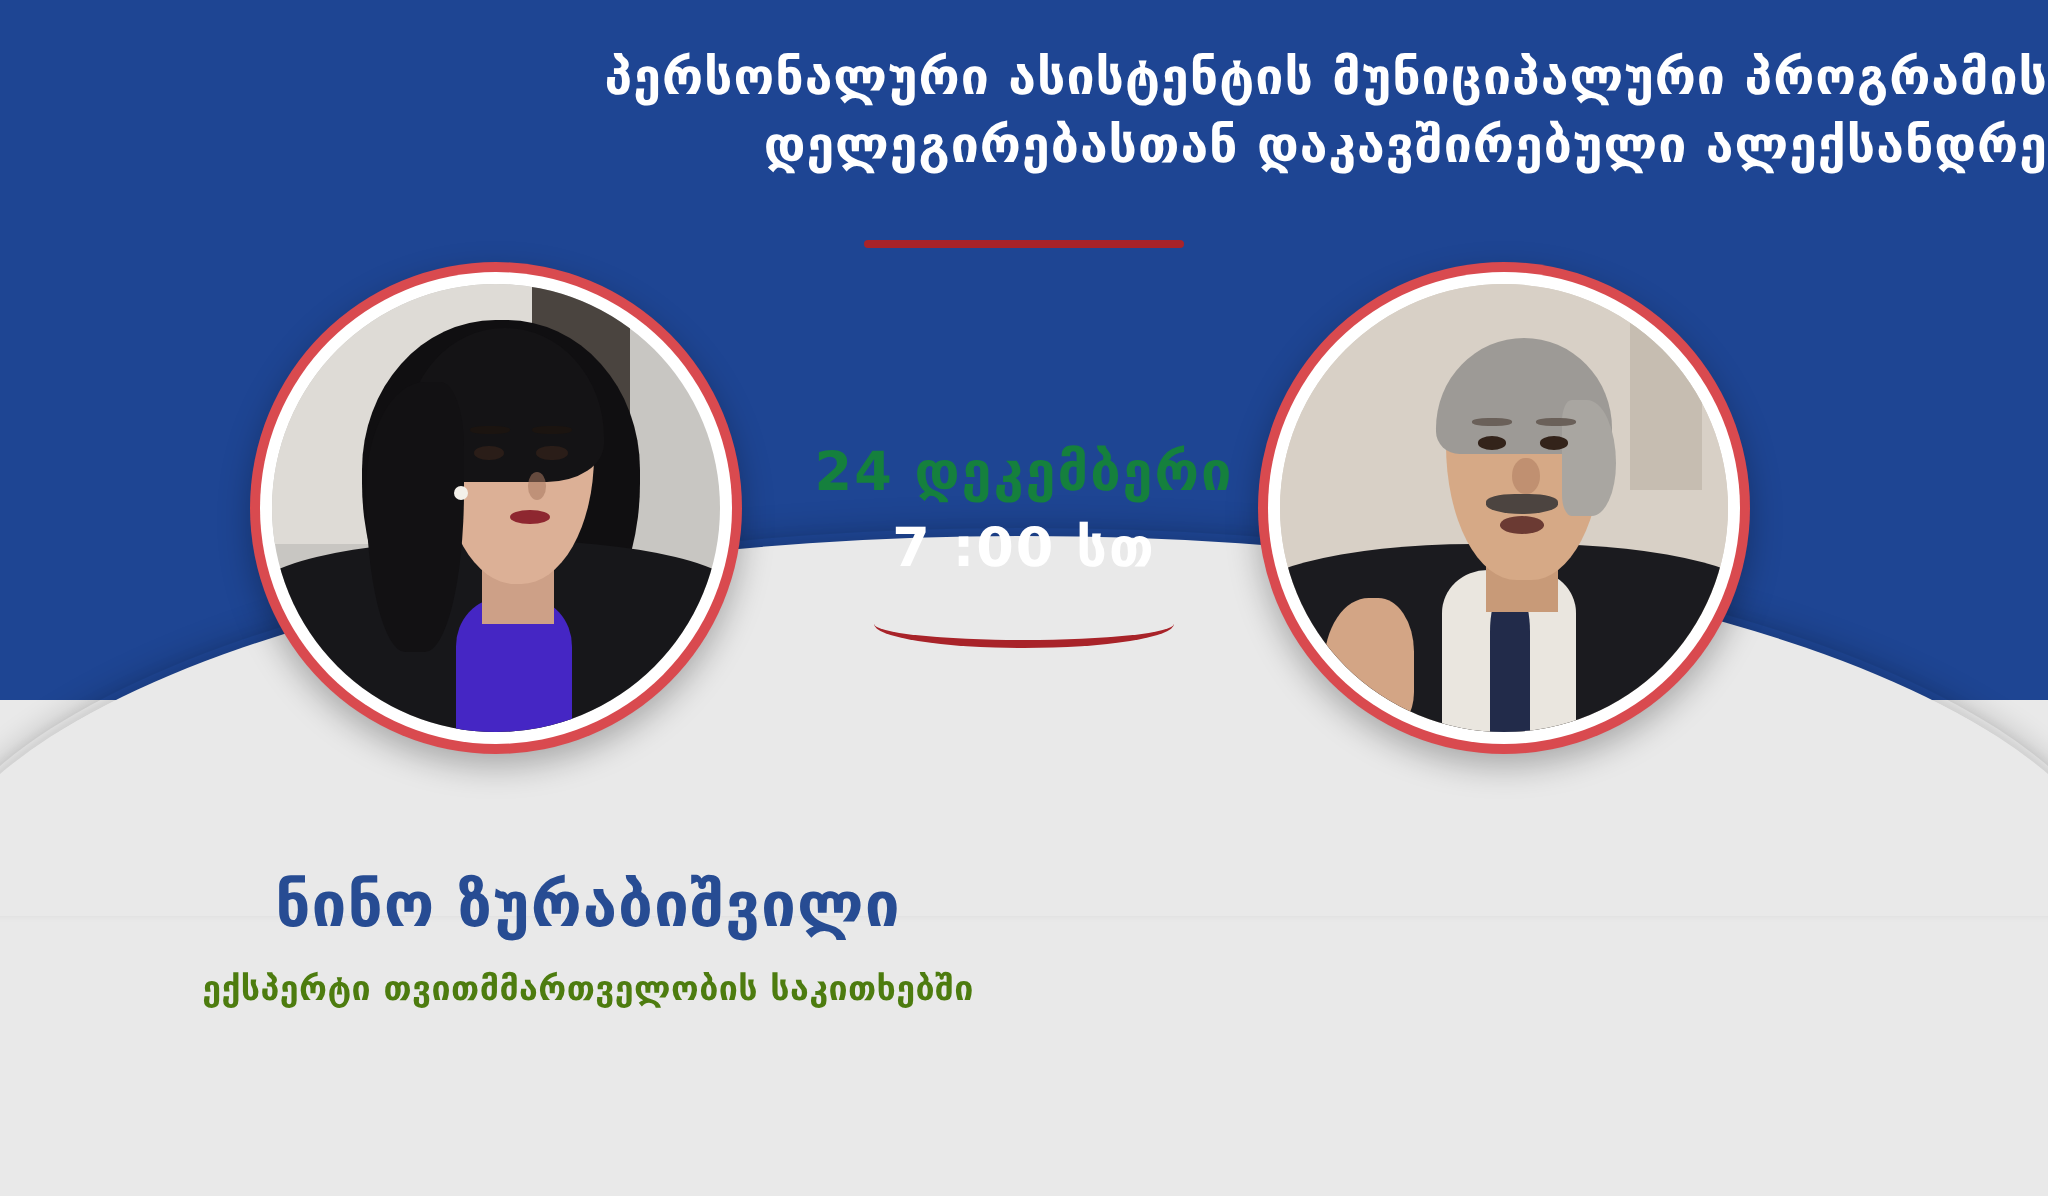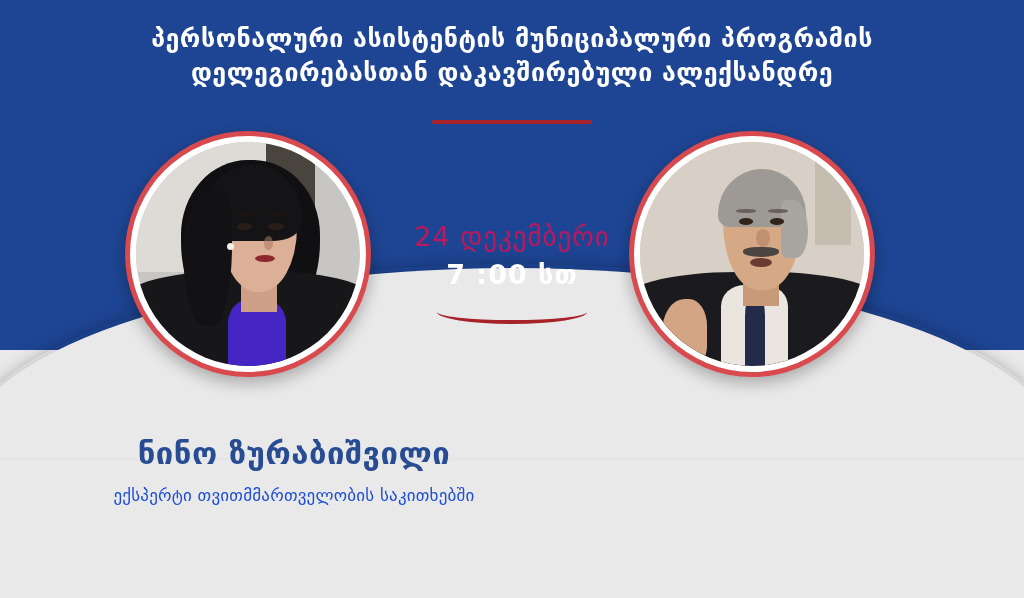--- a/index.html
+++ b/index.html
@@ -55,21 +55,21 @@
     box-shadow: 0 -6px 12px rgba(0,0,0,0.10);
     pointer-events: none;
   }
 
   
   .title-block {
     position: absolute;
     top: 22px;
     left: 0;
     width: 1024px;
-    text-align: center;
+    text-align: right;
     z-index: 6;
   }
   .title-line {
     color: #ffffff;
     font-size: 25px;
     font-weight: bold;
     letter-spacing: 0.5px;
     line-height: 34px;
     white-space: nowrap;
   }
@@ -90,23 +90,23 @@
   .datetime-block {
     position: absolute;
     top: 218px;
     left: 50%;
     transform: translateX(-50%);
     width: 300px;
     text-align: center;
     z-index: 6;
   }
   .date-text {
-    color: #be185d;
+    color: #15803d;
     font-size: 27px;
-    font-weight: normal;
+    font-weight: bold;
     letter-spacing: 1px;
     line-height: 38px;
     white-space: nowrap;
   }
   .time-text {
     color: #ffffff;
     font-size: 27px;
     font-weight: bold;
     letter-spacing: 1px;
     line-height: 38px;
@@ -302,23 +302,23 @@
   .speaker-name {
     color: #274c93;
     font-size: 31px;
     font-weight: bold;
     letter-spacing: 0.5px;
     line-height: 42px;
     white-space: nowrap;
   }
   .speaker-role {
     margin-top: 9px;
-    color: #1d4ed8;
+    color: #4d7c0f;
     font-size: 17px;
-    font-weight: normal;
+    font-weight: bold;
     letter-spacing: 0.2px;
     line-height: 24px;
     white-space: nowrap;
   }
 </style>
 </head>
 <body>
 
 <div class="poster">
 

